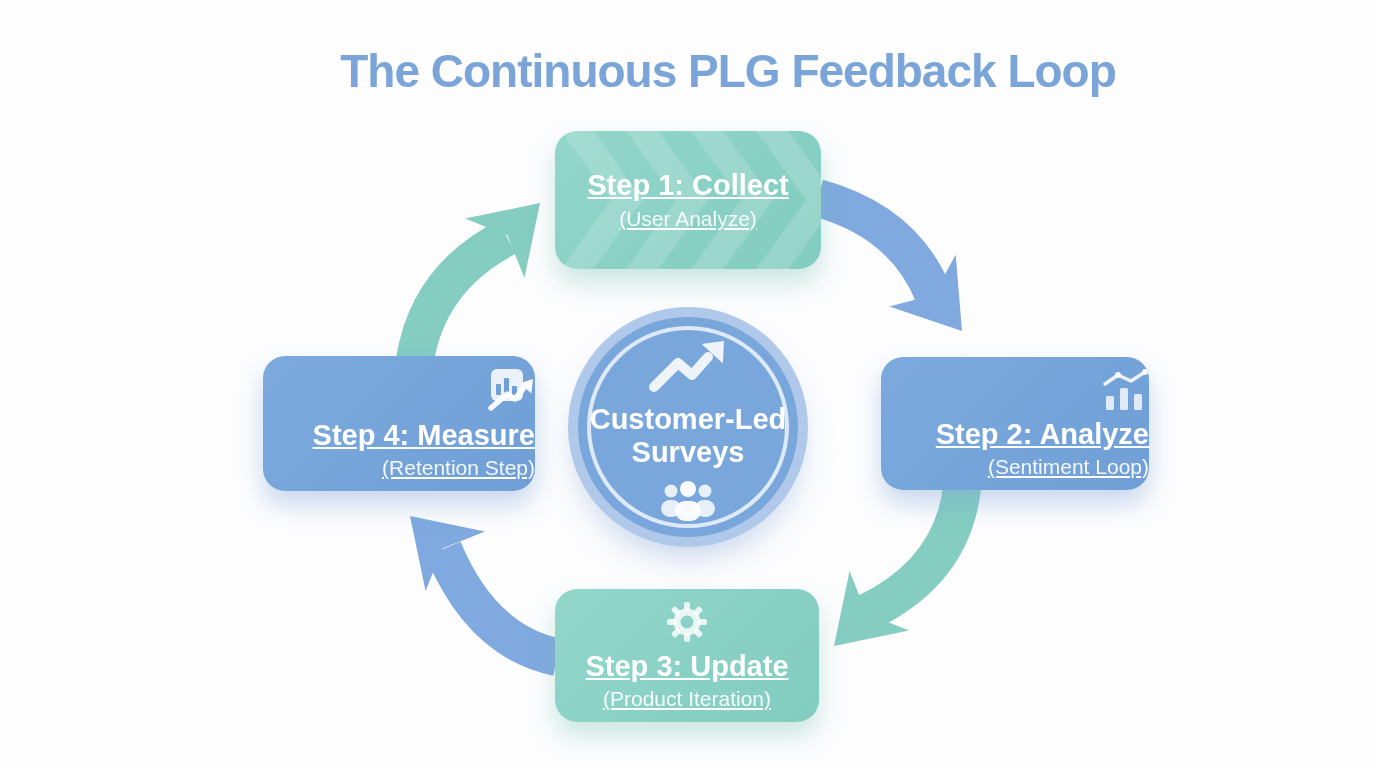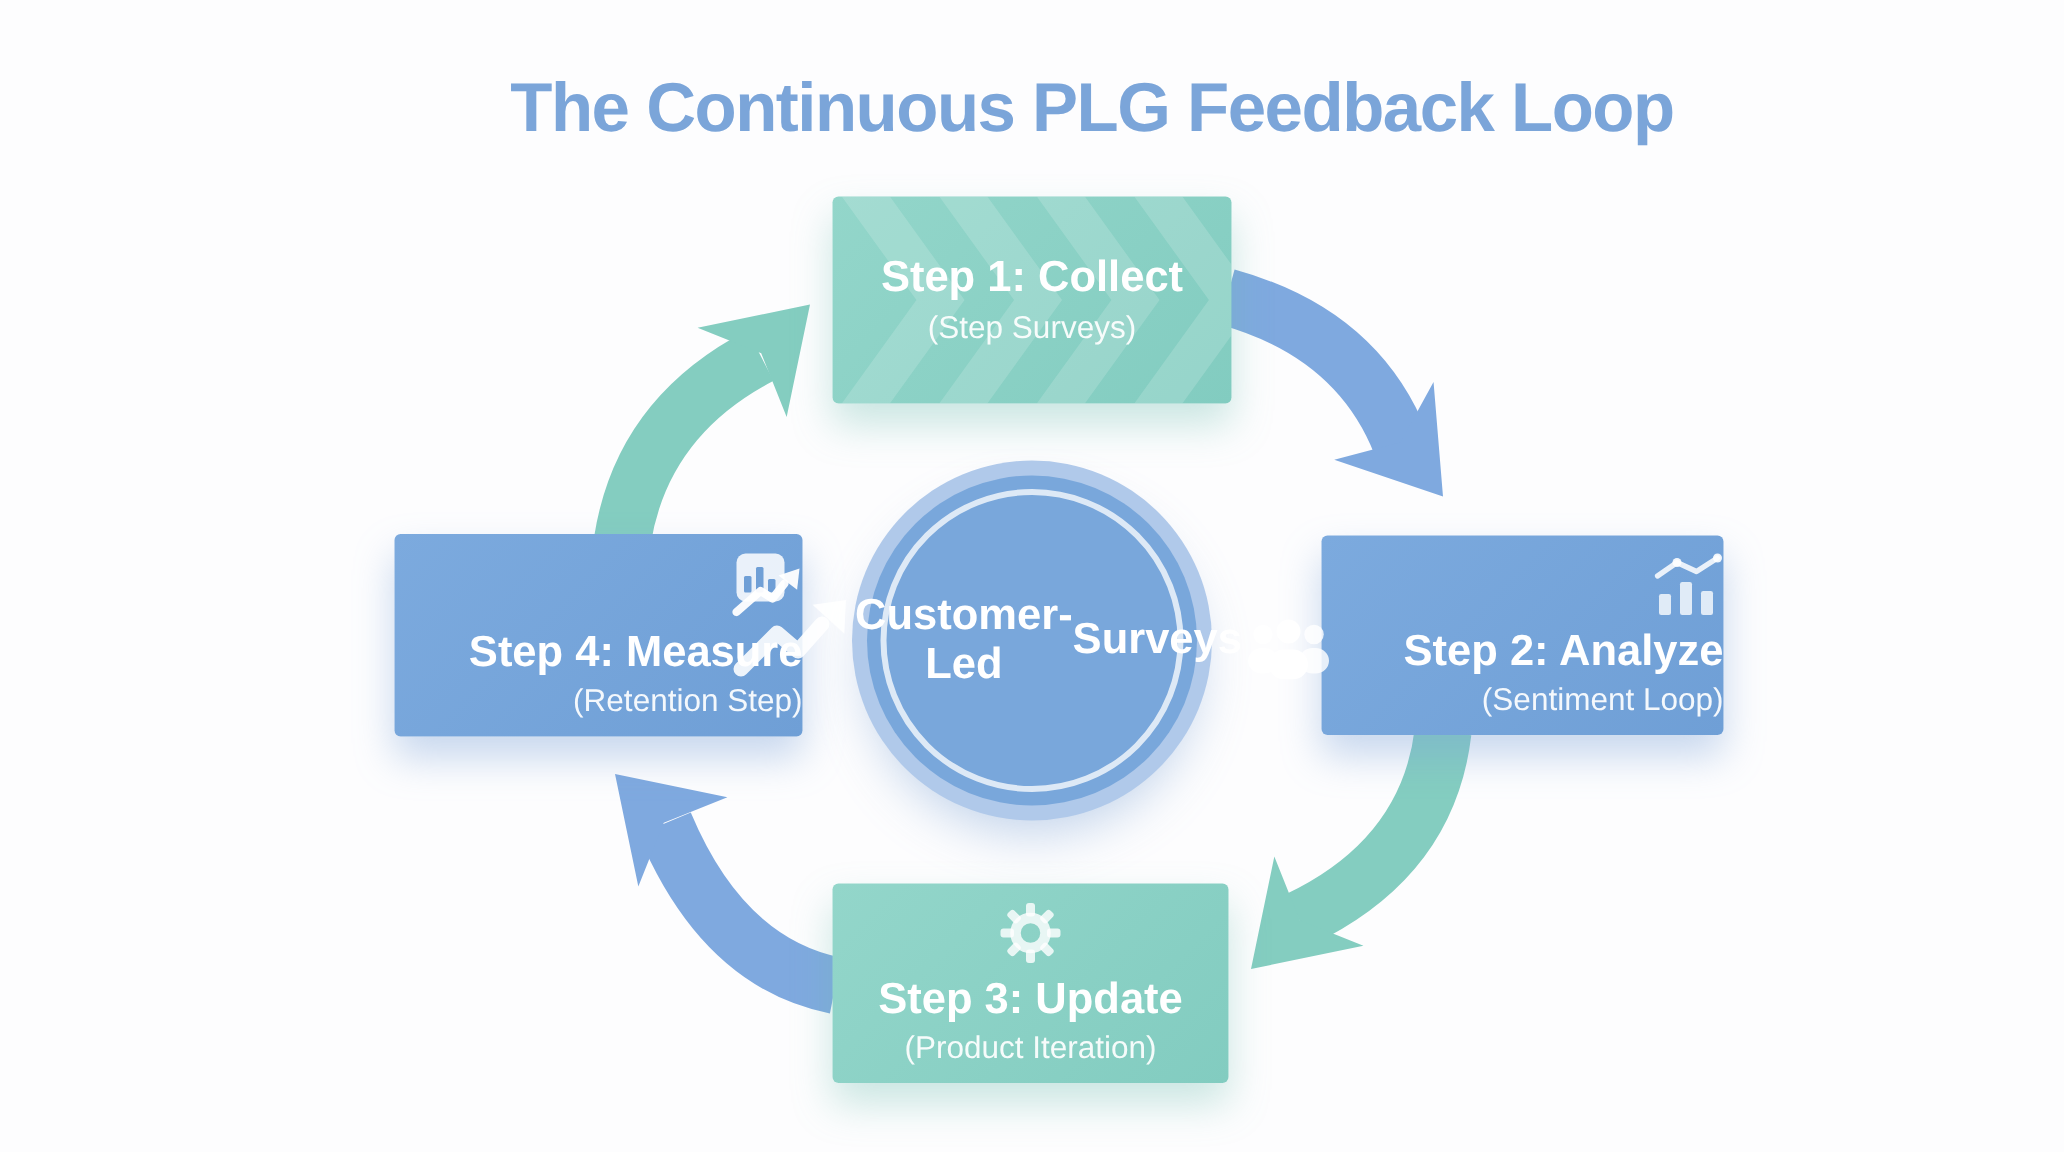--- a/index.html
+++ b/index.html
@@ -8,39 +8,39 @@
     background:#fdfdfe;
     font-family:"Liberation Sans", sans-serif;
   }
   .title{
     position:absolute;top:44px;left:0;width:100%;
     text-align:center;font-size:46px;font-weight:700;
     color:#7ba5d9;letter-spacing:-1px;padding-left:40px;
   }
   #arrow-layer{position:absolute;left:0;top:0;z-index:1;}
   .step{
-    position:absolute;z-index:2;border-radius:4px;
+    position:absolute;z-index:2;border-radius:22px;
     display:flex;flex-direction:column;align-items:center;justify-content:center;
-    color:#fff;text-align:center;overflow:hidden;
+    color:#fff;text-align:center;overflow:hidden;text-decoration:underline;
   }
   .step.teal{background:linear-gradient(135deg,#93d6ca,#82ccc0);box-shadow:0 14px 26px rgba(110,190,175,.35);}
   .step.blue{background:linear-gradient(135deg,#7caade,#6f9fd6);box-shadow:0 14px 26px rgba(120,160,215,.40);align-items:flex-end;}
   .step .label{font-size:29px;font-weight:700;z-index:1;line-height:1.15;}
   .step .sublabel{font-size:21px;font-weight:400;color:rgba(255,255,255,.92);margin-top:4px;z-index:1;}
   .step .step-icon{z-index:1;margin-bottom:6px;line-height:0;}
   .chevrons{position:absolute;left:0;top:0;z-index:0;}
   #step1{left:555px;top:131px;width:266px;height:138px;}
   #step2{left:845px;top:357px;width:268px;height:133px;margin-left:36px;}
   #step3{left:555px;top:589px;width:264px;height:133px;}
   #step4{left:263px;top:356px;width:272px;height:135px;}
   .hub{
     position:absolute;z-index:2;left:578px;top:317px;width:220px;height:220px;
     border-radius:50%;background:#79a7db;
     box-shadow:0 0 0 10px #b0c9ea, 0 18px 34px rgba(120,160,210,.45);
-    display:flex;flex-direction:row;align-items:center;justify-content:center;
+    display:flex;flex-direction:column;align-items:center;justify-content:center;
     color:#fff;text-align:center;
   }
   .hub::after{
     content:"";position:absolute;inset:9px;border-radius:50%;
     border:4px solid rgba(255,255,255,.75);pointer-events:none;
   }
   .hub .hub-line{font-size:29px;font-weight:700;line-height:1.15;}
   .hub .hub-icon{line-height:0;}
   .hub .hub-icon.top{margin-bottom:8px;}
   .hub .hub-icon.bottom{margin-top:10px;}
@@ -76,21 +76,21 @@
 <div id="step1" class="step teal">
   <svg class="chevrons" width="266" height="138" viewBox="0 0 266 138">
     <g fill="none" stroke="rgba(255,255,255,0.16)" stroke-width="26">
       <path d="M15 -10 L72 69 L15 148"></path>
       <path d="M80 -10 L137 69 L80 148"></path>
       <path d="M145 -10 L202 69 L145 148"></path>
       <path d="M210 -10 L267 69 L210 148"></path>
     </g>
   </svg>
   <div class="label">Step 1: Collect</div>
-  <div class="sublabel">(Step Surveys)</div>
+  <div class="sublabel">(User Analyze)</div>
 </div>
 
 <div id="step2" class="step blue">
   <span class="step-icon">
     <svg width="48" height="44" viewBox="0 0 48 44">
       <g fill="rgba(255,255,255,0.78)">
         <rect x="5" y="28" width="8" height="14" rx="1.5"></rect>
         <rect x="19" y="20" width="8" height="22" rx="1.5"></rect>
         <rect x="33" y="26" width="8" height="16" rx="1.5"></rect>
       </g>

